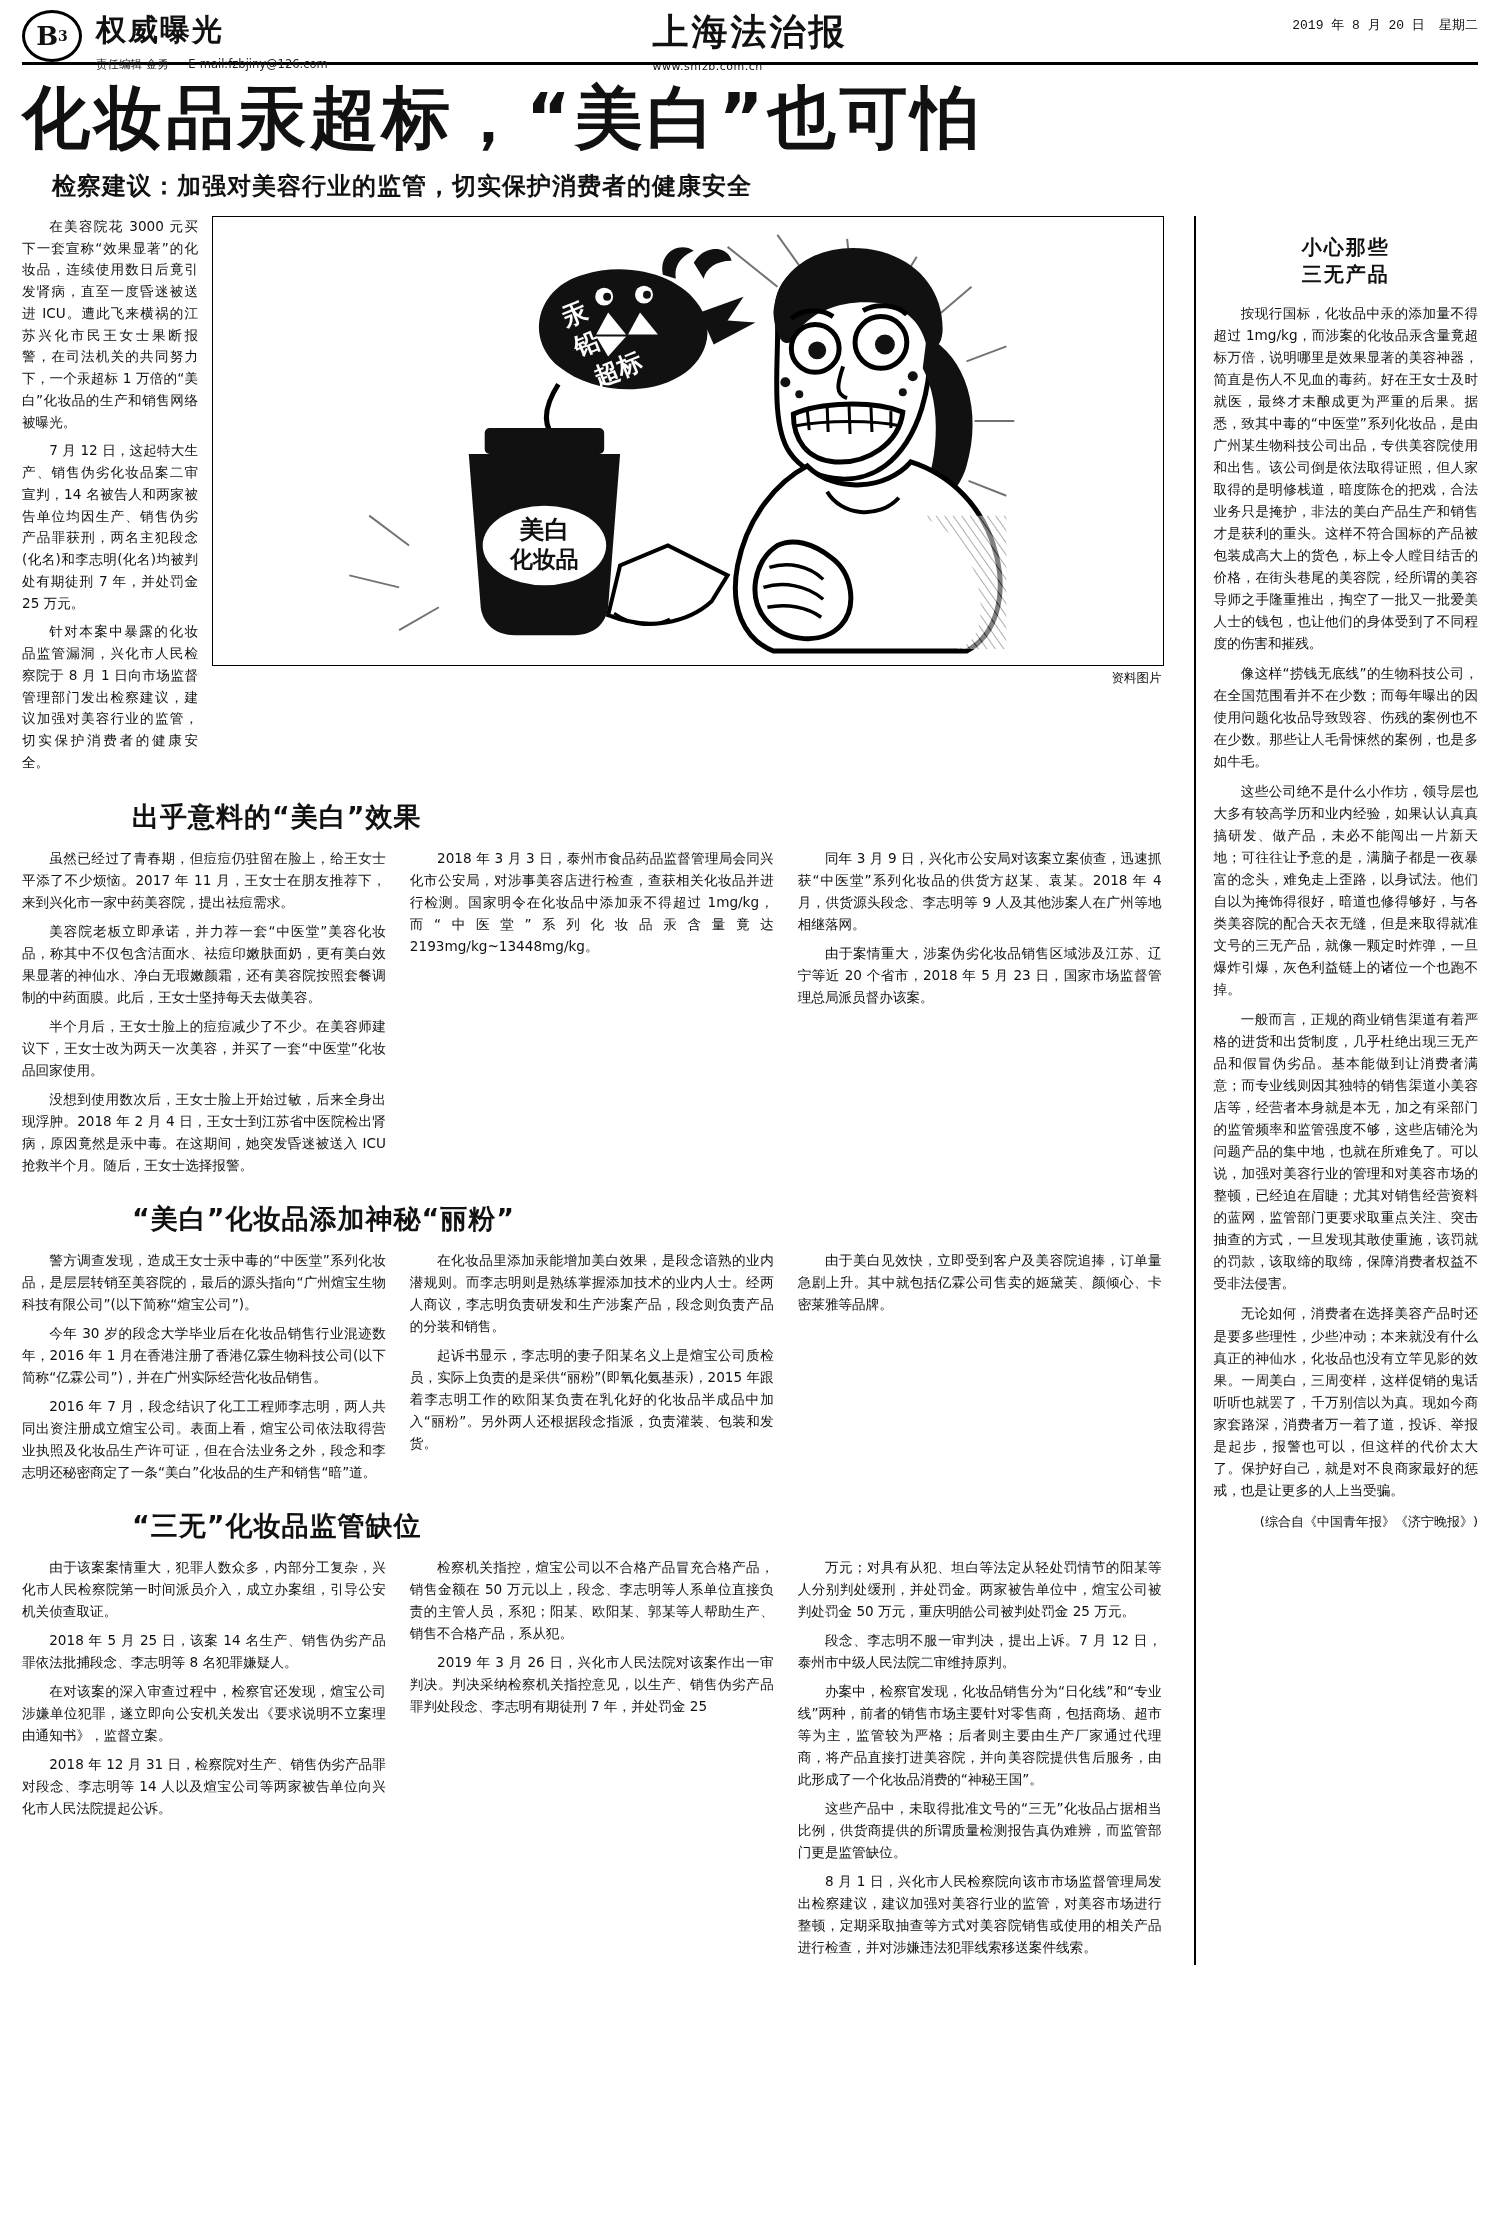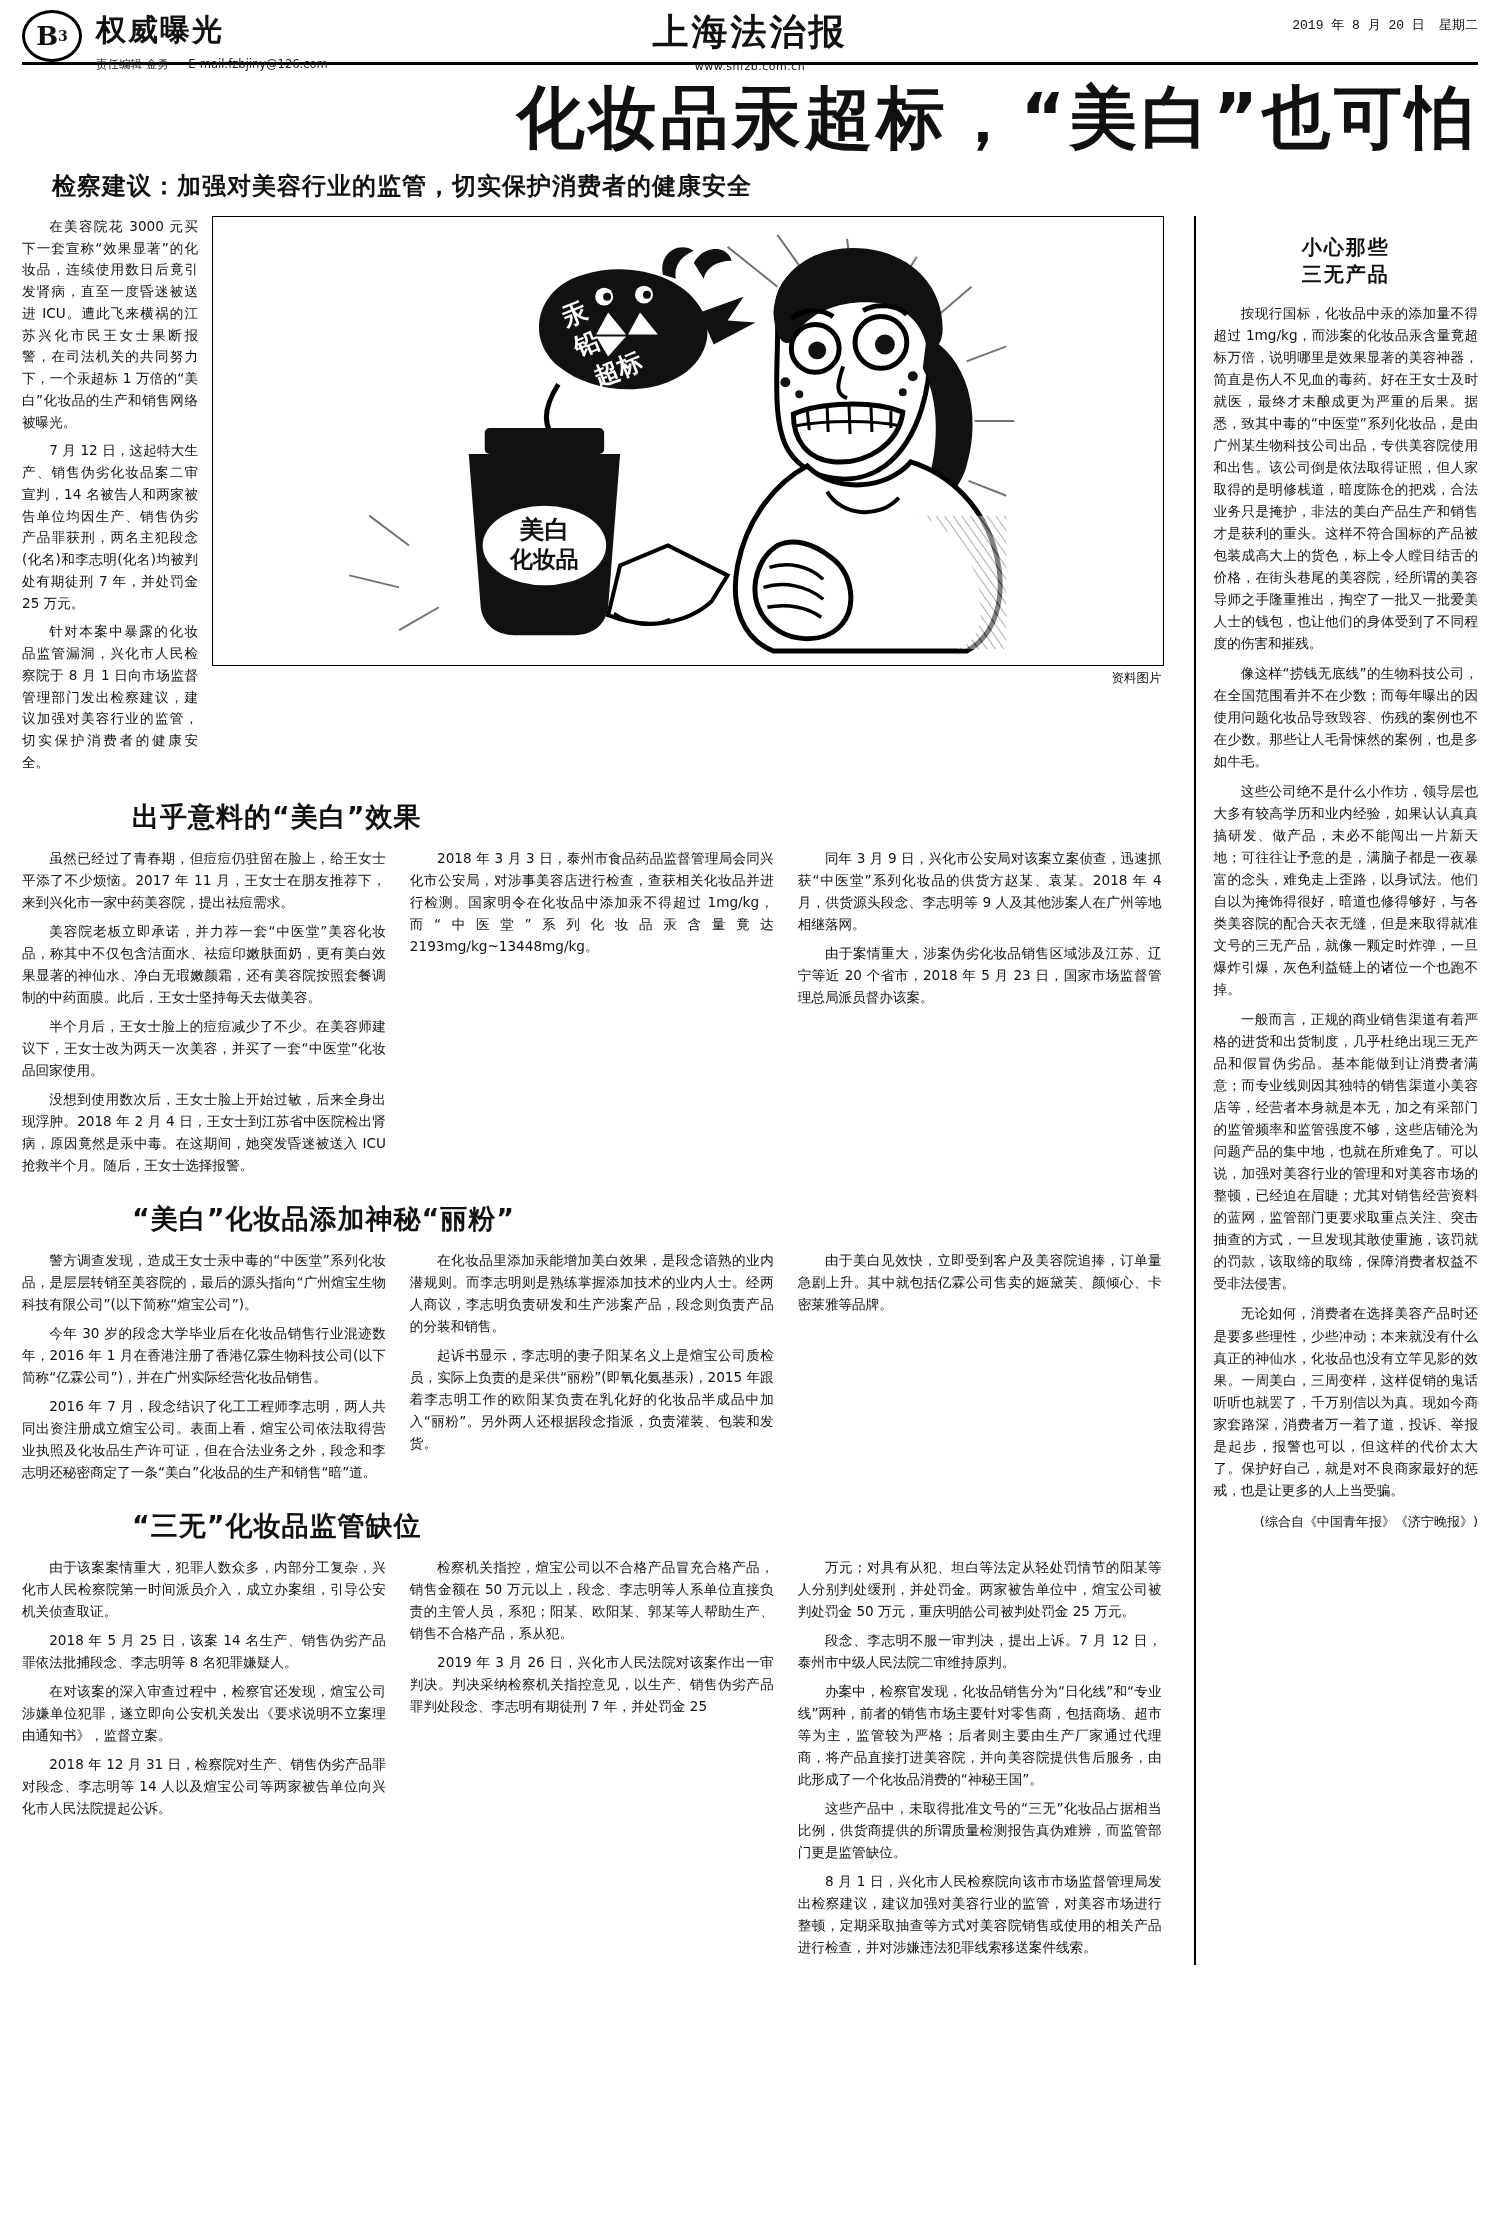--- a/index.html
+++ b/index.html
@@ -7,28 +7,28 @@
   .page{position:relative;width:1500px;height:2229px;box-sizing:border-box;padding:10px 22px 10px 22px;}
 
   
   .masthead{position:relative;height:52px;border-bottom:3px solid #000;display:flex;align-items:flex-start;}
   .folio{width:54px;height:46px;border:3px solid #000;border-radius:50%;display:flex;align-items:center;justify-content:center;font-weight:bold;font-size:26px;font-family:"DejaVu Serif","Liberation Serif",serif;}
   .folio sub{font-size:14px;vertical-align:sub;}
   .col-name{margin-left:14px;}
   .col-name .big{font-size:30px;font-weight:bold;letter-spacing:2px;font-family:"DejaVu Sans","Liberation Sans",sans-serif;}
   .col-name .sub{font-size:11.5px;margin-top:6px;color:#222;}
   .col-name .sub span{margin-right:16px;}
-  .paper-title{position:absolute;left:50%;transform:translateX(-50%);top:-2px;text-align:center;}
+  .paper-title{position:absolute;left:50%;transform:translateX(-50%);top:-2px;}
   .paper-title .pt{font-size:36px;font-weight:bold;font-family:"DejaVu Serif","Liberation Serif",serif;letter-spacing:3px;}
   .paper-title .url{font-size:11px;margin-top:3px;letter-spacing:.5px;}
   .date{position:absolute;right:0;top:6px;font-size:13px;}
   .date span{margin-left:10px;font-family:Liberation Mono, monospace;}
 
   
-  .headline{margin-top:16px;text-align:right;font-size:68px;font-weight:bold;letter-spacing:4px;line-height:1.1;font-family:"DejaVu Sans","Liberation Sans",sans-serif;}
+  .headline{margin-top:16px;text-align:left;font-size:68px;font-weight:bold;letter-spacing:4px;line-height:1.1;font-family:"DejaVu Sans","Liberation Sans",sans-serif;}
   .subhead{margin-top:14px;font-size:24px;font-weight:bold;letter-spacing:1px;padding-left:30px;}
 
   
   .content{margin-top:14px;display:flex;gap:16px;}
   .left-zone{width:1155px;position:relative;}
   .rail{width:268px;margin-left:16px;border-left:2px solid #000;padding-left:18px;}
   .rail .rail-title{text-align:center;font-size:20px;font-weight:bold;line-height:1.35;letter-spacing:2px;margin-top:18px;margin-bottom:14px;}
   .rail p{font-size:13.6px;line-height:1.62;text-align:justify;text-indent:2em;margin:0 0 8px 0;}
   .rail .credit{text-align:right;text-indent:0;margin-top:10px;font-size:13px;}
 

